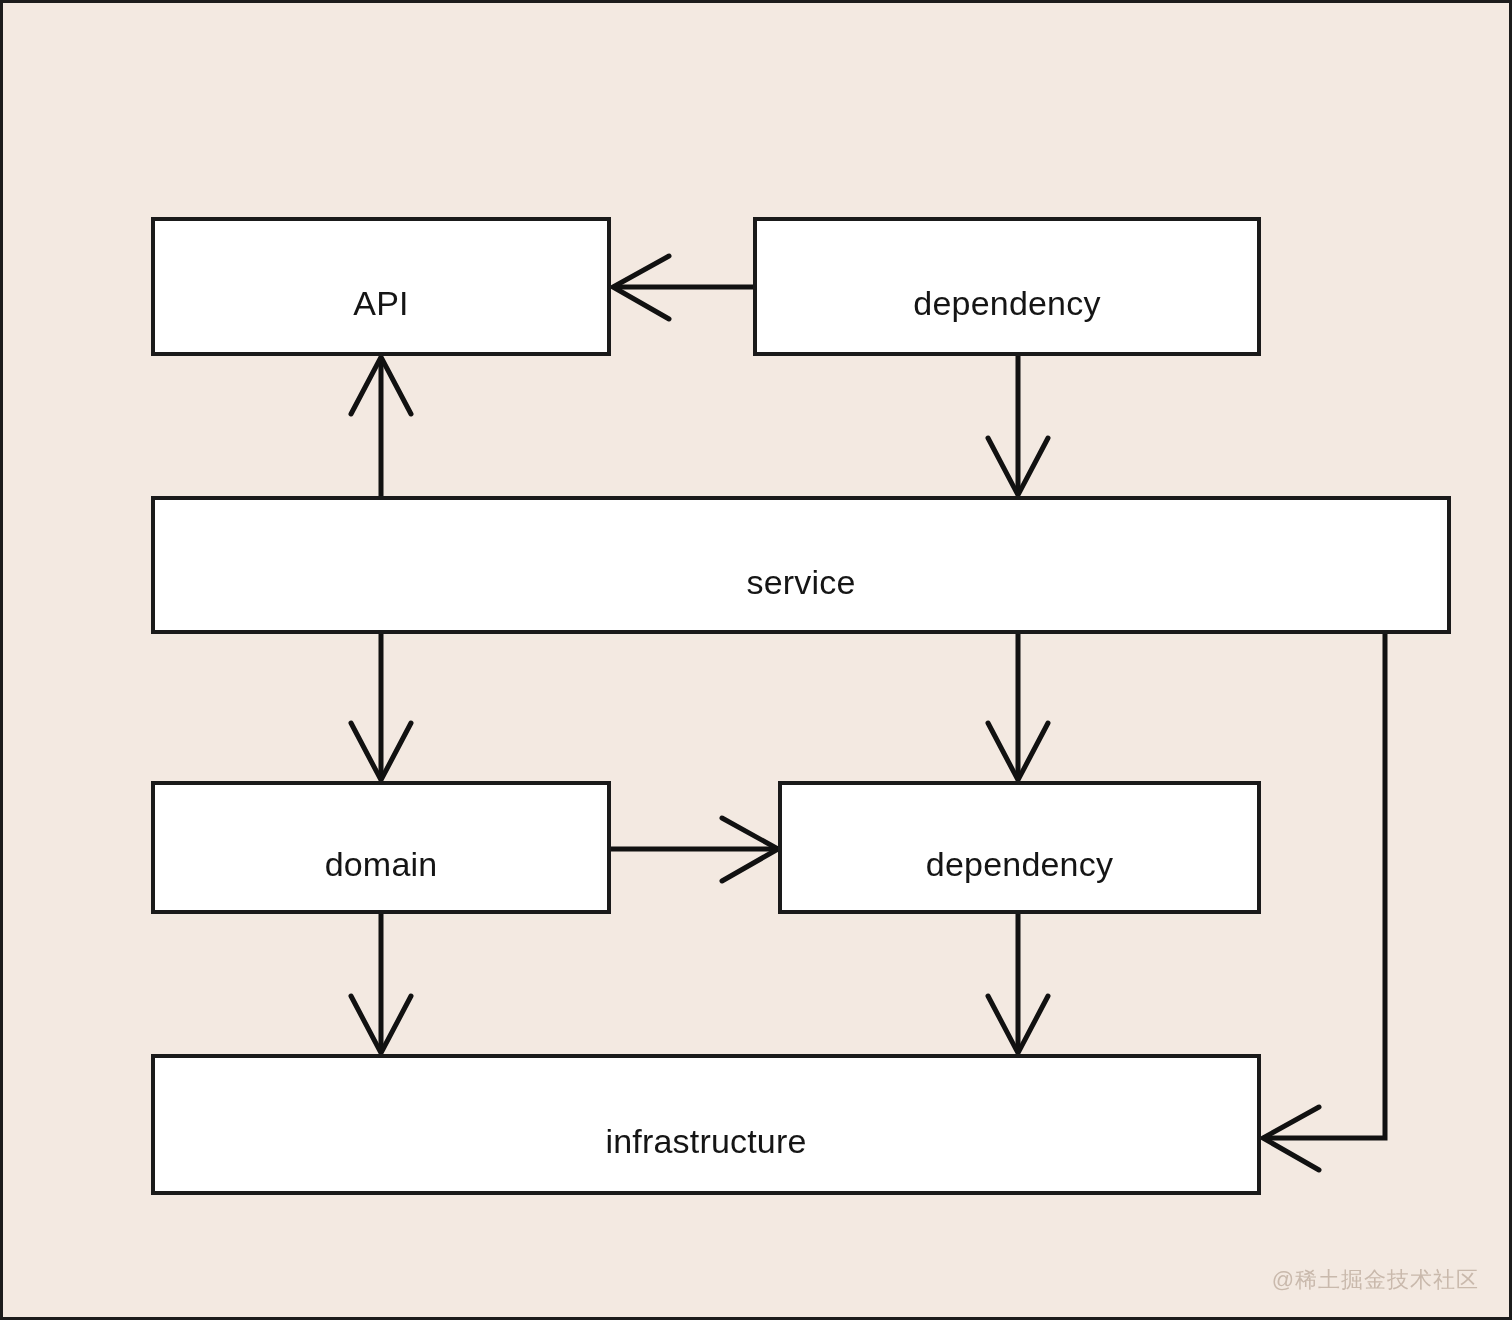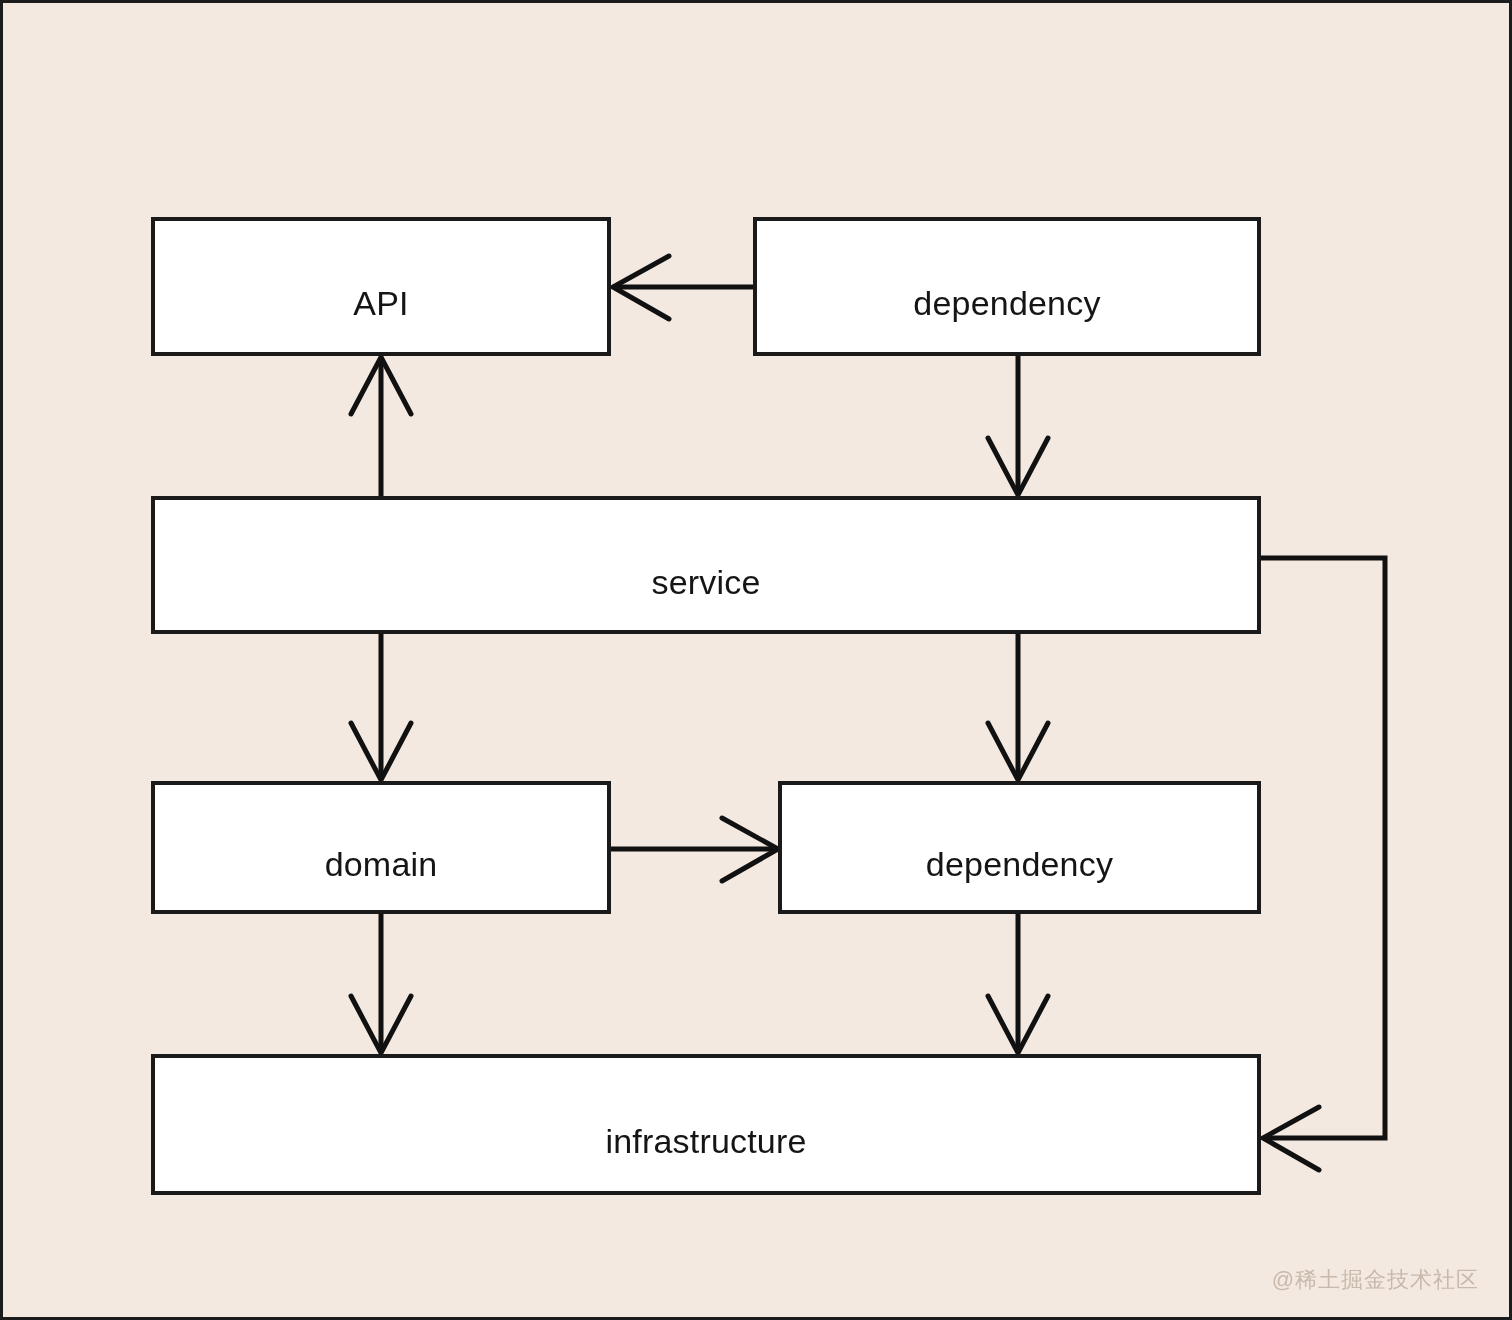--- a/index.html
+++ b/index.html
@@ -123,21 +123,21 @@
   </svg>
 
   <div class="node-box" style="left:148px; top:214px; width:460px; height:139px;">
     <span class="node-label">API</span>
   </div>
 
   <div class="node-box" style="left:750px; top:214px; width:508px; height:139px;">
     <span class="node-label">dependency</span>
   </div>
 
-  <div class="node-box" style="left:148px; top:493px; width:1110px; height:138px;">
+  <div class="node-box" style="left:148px; top:493px; width:1300px; height:138px;">
     <span class="node-label">service</span>
   </div>
 
   <div class="node-box" style="left:775px; top:778px; width:483px; height:133px;">
     <span class="node-label">dependency</span>
   </div>
 
   <div class="node-box" style="left:148px; top:778px; width:460px; height:133px;">
     <span class="node-label">domain</span>
   </div>

